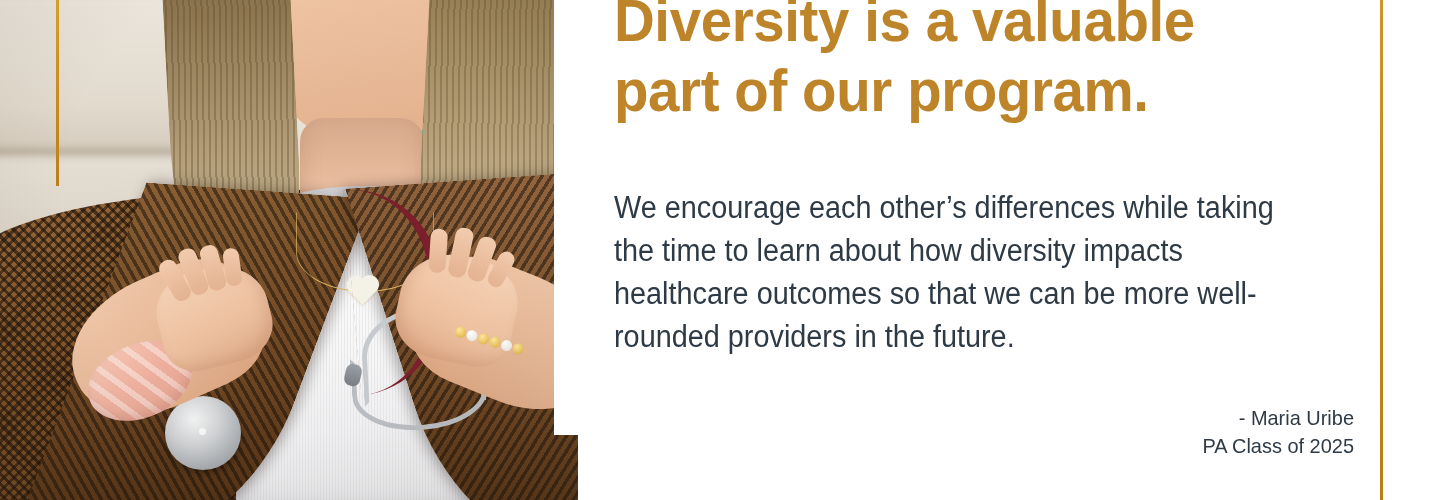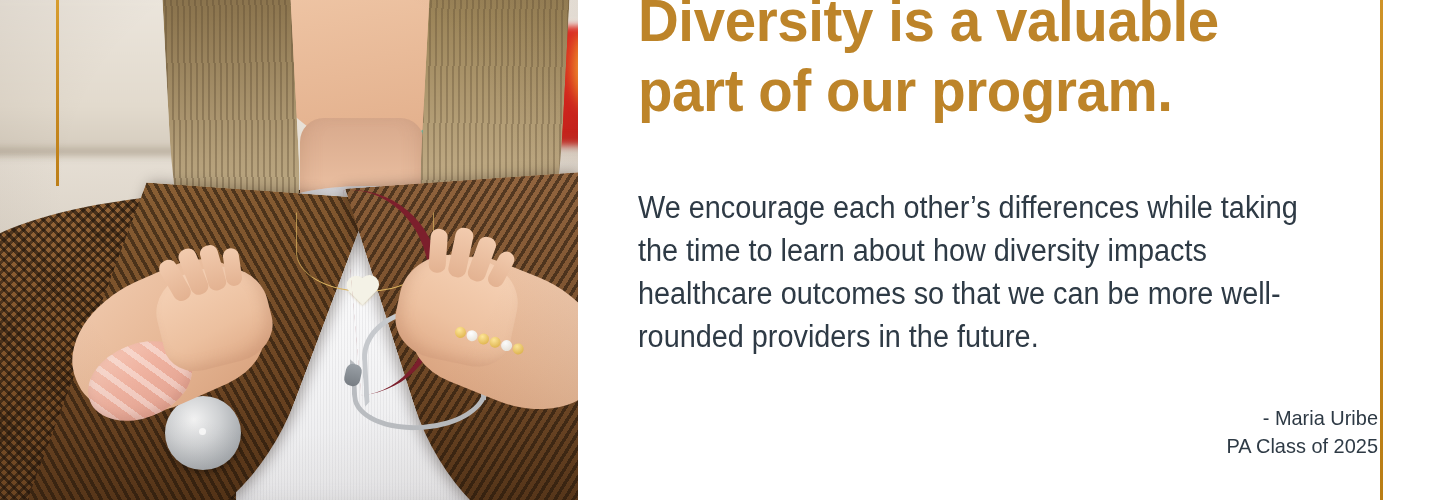--- a/index.html
+++ b/index.html
@@ -433,21 +433,21 @@
   .rule-left {
     position: absolute;
     left: 56px; top: 0;
     width: 3px; height: 186px;
     background: linear-gradient(180deg, #d79d2f 0%, #c8891f 55%, #bd7f18 100%);
   }
 
   
   .text-panel {
     position: absolute;
-    left: 578px; top: 0;
+    left: 554px; top: 0;
     width: 862px; height: 435px;
     background: #ffffff;
   }
   .headline {
     position: absolute;
     left: 60px;
     top: -14px;
     width: 700px;
     margin: 0;
     font-family: "Liberation Sans", sans-serif;

